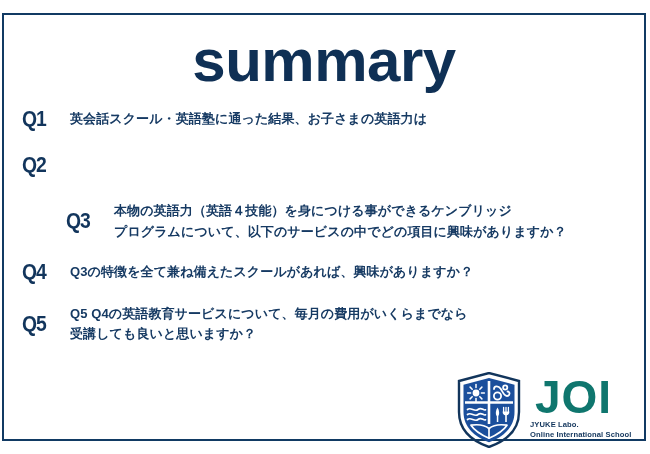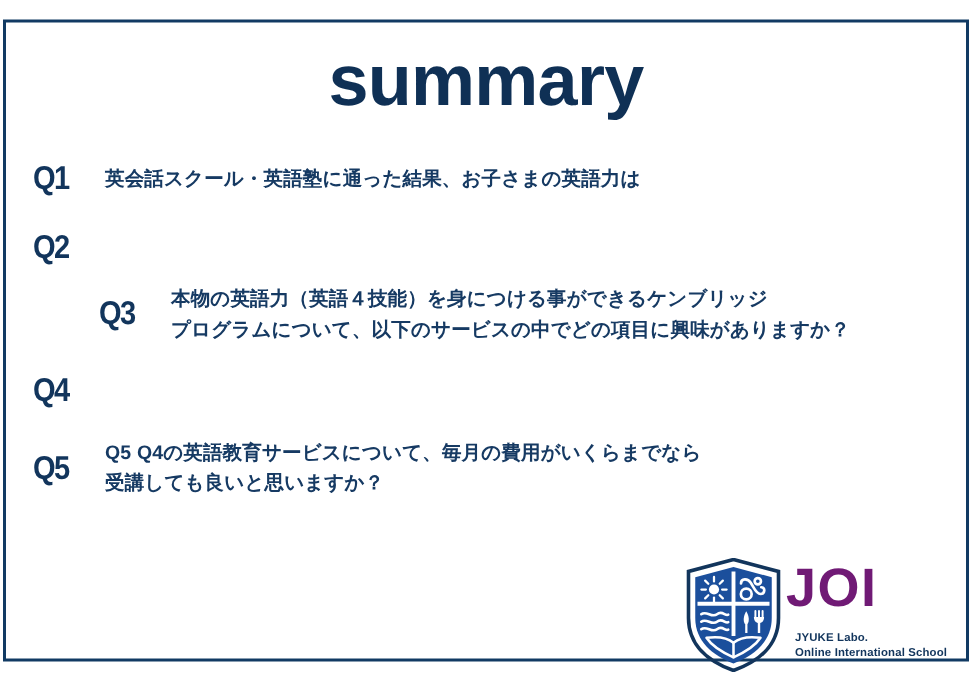--- a/index.html
+++ b/index.html
@@ -24,21 +24,21 @@
     box-sizing: border-box;
     background: #ffffff;
   }
 
   .title {
     position: absolute;
     left: 0;
     top: 16px;
     width: 100%;
     text-align: center;
-    font-size: 48px;
+    font-size: 60px;
     font-weight: 700;
     letter-spacing: -0.5px;
     color: #0f3055;
     line-height: 1;
   }
 
   .qlist {
     position: absolute;
     left: 18px;
     top: 92px;
@@ -70,46 +70,46 @@
     font-weight: 700;
     color: #163a63;
     line-height: 1.55;
     letter-spacing: 0.1px;
   }
 
   .qtext .ln { display: block; white-space: nowrap; }
 
   
   .qrow.r1 { margin-bottom: 22px; }
-  .qrow.r2 { margin-bottom: 12px; }
+  .qrow.r2 { margin-bottom: 24px; }
   .qrow.r3 { margin-bottom: 18px; margin-left: 44px; }
   .qrow.r4 { margin-bottom: 20px; }
 
   
   .logo {
     position: absolute;
     left: 452px;
     top: 357px;
     width: 180px;
     height: 78px;
   }
   .shield-wrap {
     position: absolute;
     left: 0;
     top: 0;
     width: 66px;
     height: 76px;
   }
   .joi-word {
     position: absolute;
-    left: 68px;
+    left: 79px;
     top: 2px;
-    font-size: 36px;
-    font-weight: 700;
-    color: #701a75;
+    font-size: 46px;
+    font-weight: 700;
+    color: #0f766e;
     letter-spacing: 1px;
     line-height: 1;
   }
   .joi-tag {
     position: absolute;
     left: 74px;
     top: 48px;
     font-size: 7.6px;
     font-weight: 700;
     color: #12355c;
@@ -141,20 +141,23 @@
     <div class="qrow r3">
       <div class="qlabel">Q3</div>
       <div class="qtext">
         <span class="ln">本物の英語力（英語４技能）を身につける事ができるケンブリッジ</span>
         <span class="ln">プログラムについて、以下のサービスの中でどの項目に興味がありますか？</span>
       </div>
     </div>
 
     <div class="qrow r4">
       <div class="qlabel">Q4</div>
+      <div class="qtext">
+        <span class="ln">Q3の特徴を全て兼ね備えたスクールがあれば、興味がありますか？</span>
+      </div>
     </div>
 
     <div class="qrow r5">
       <div class="qlabel">Q5</div>
       <div class="qtext">
         <span class="ln">Q5 Q4の英語教育サービスについて、毎月の費用がいくらまでなら</span>
         <span class="ln">受講しても良いと思いますか？</span>
       </div>
     </div>
 

